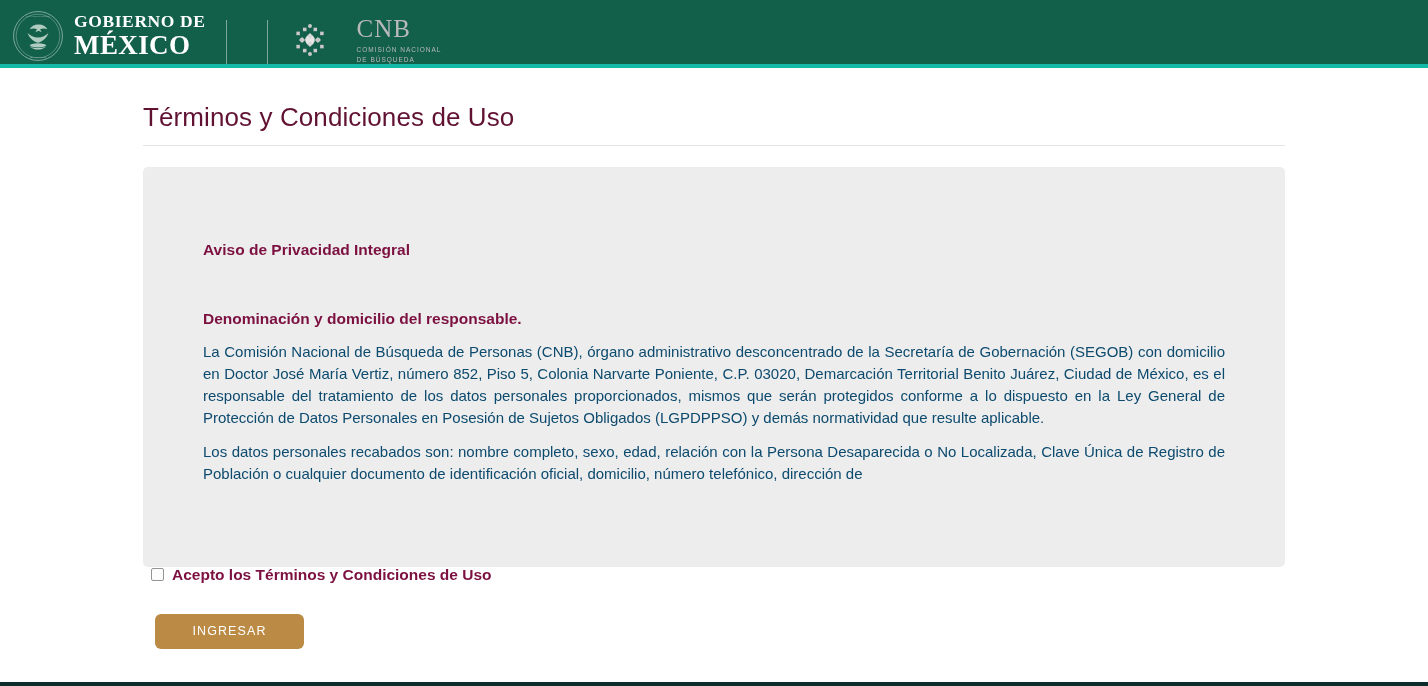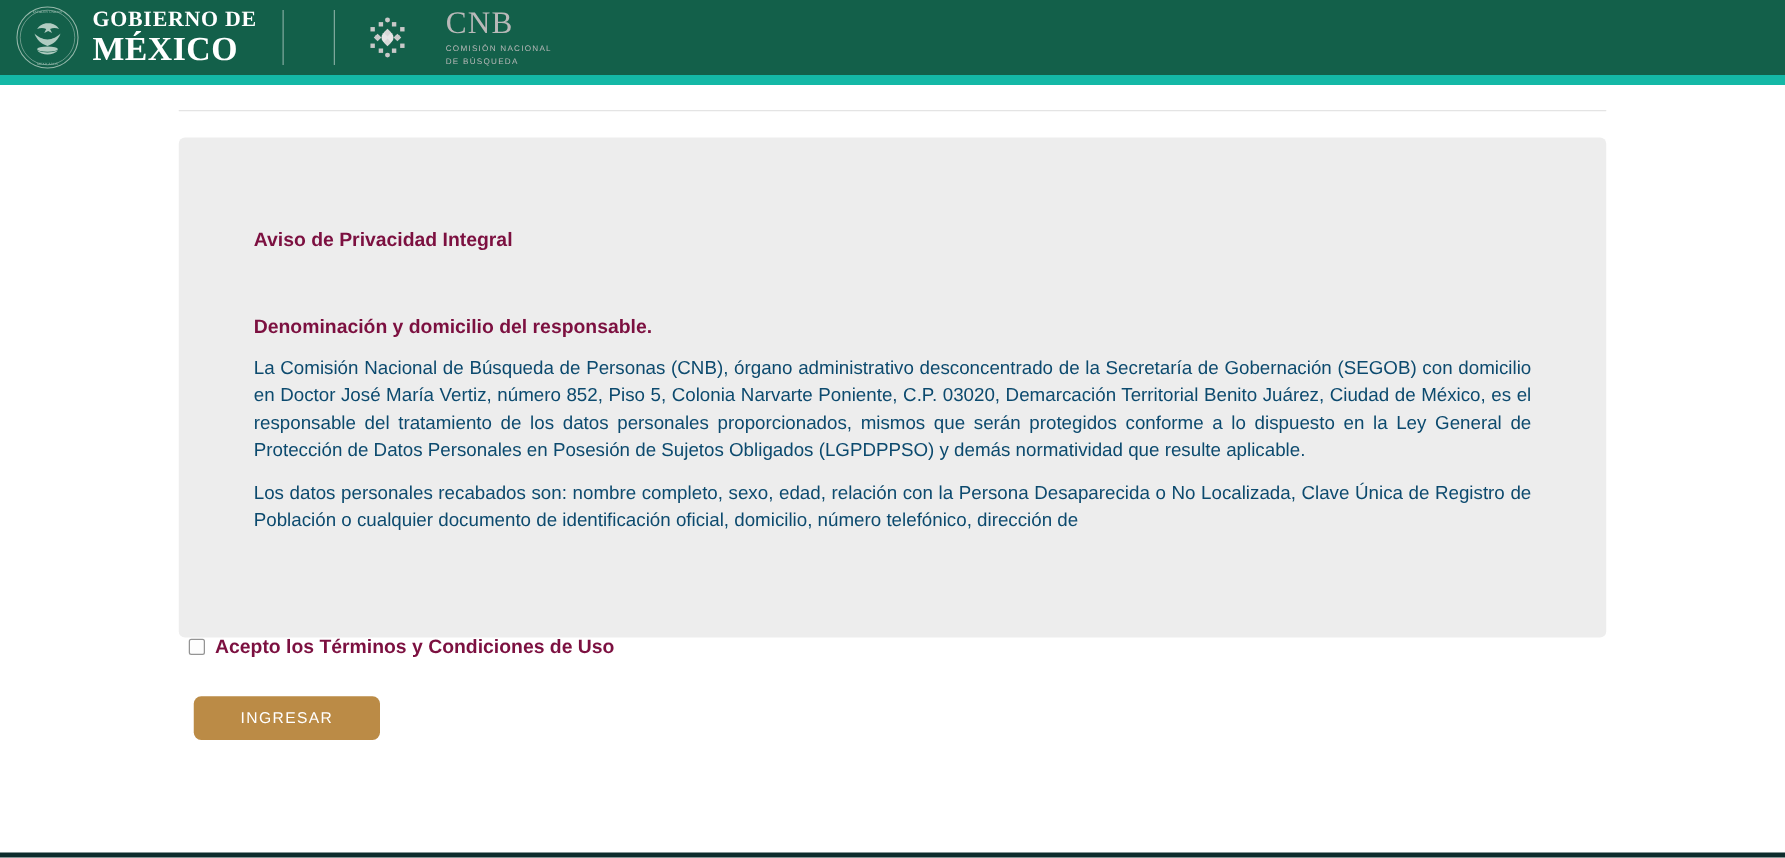--- a/index.html
+++ b/index.html
@@ -11,23 +11,23 @@
     overflow: hidden;
     background: #ffffff;
     font-family: "Liberation Sans", sans-serif;
   }
 
   
   .site-header {
     width: 100%;
     height: 68px;
     background: #13604a;
-    border-bottom: 8px solid #14b8a6;
-    display: flex;
-    align-items: center;
+    border-bottom: 4px solid #14b8a6;
+    display: flex;
+    align-items: flex-end;
     padding-left: 12px;
     position: relative;
   }
   .brand-group {
     display: flex;
     align-items: center;
     height: 56px;
   }
   .seal {
     width: 52px;
@@ -283,20 +283,21 @@
         <span>COMISIÓN NACIONAL</span><br>
         <span>DE BÚSQUEDA</span>
       </span>
     </div>
   </div>
 </div>
 
 <div class="page">
   <div class="content-wrap">
 
+    <h1 class="page-title">Términos y Condiciones de Uso</h1>
     <div class="title-rule"></div>
 
     <div class="terms-box">
       <div class="terms-inner">
         <p class="terms-h">Aviso de Privacidad Integral</p>
 
         <p class="terms-h spaced">Denominación y domicilio del responsable.</p>
         <p class="terms-p">La Comisión Nacional de Búsqueda de Personas (CNB), órgano administrativo desconcentrado de la Secretaría de Gobernación (SEGOB) con domicilio en Doctor José María Vertiz, número 852, Piso 5, Colonia Narvarte Poniente, C.P. 03020, Demarcación Territorial Benito Juárez, Ciudad de México, es el responsable del tratamiento de los datos personales proporcionados, mismos que serán protegidos conforme a lo dispuesto en la Ley General de Protección de Datos Personales en Posesión de Sujetos Obligados (LGPDPPSO) y demás normatividad que resulte aplicable.</p>
 
         <p class="terms-p">Los datos personales recabados son: nombre completo, sexo, edad, relación con la Persona Desaparecida o No Localizada, Clave Única de Registro de Población o cualquier documento de identificación oficial, domicilio, número telefónico, dirección de</p>

